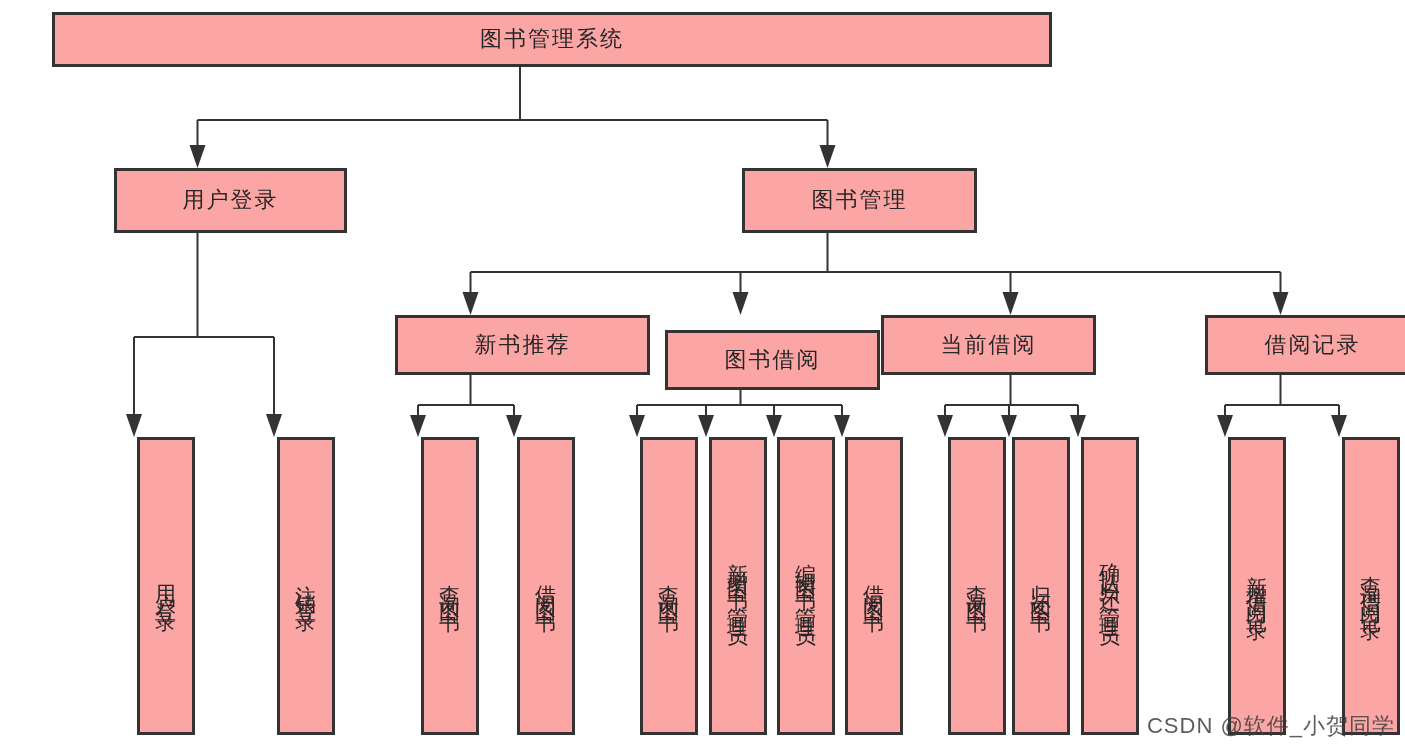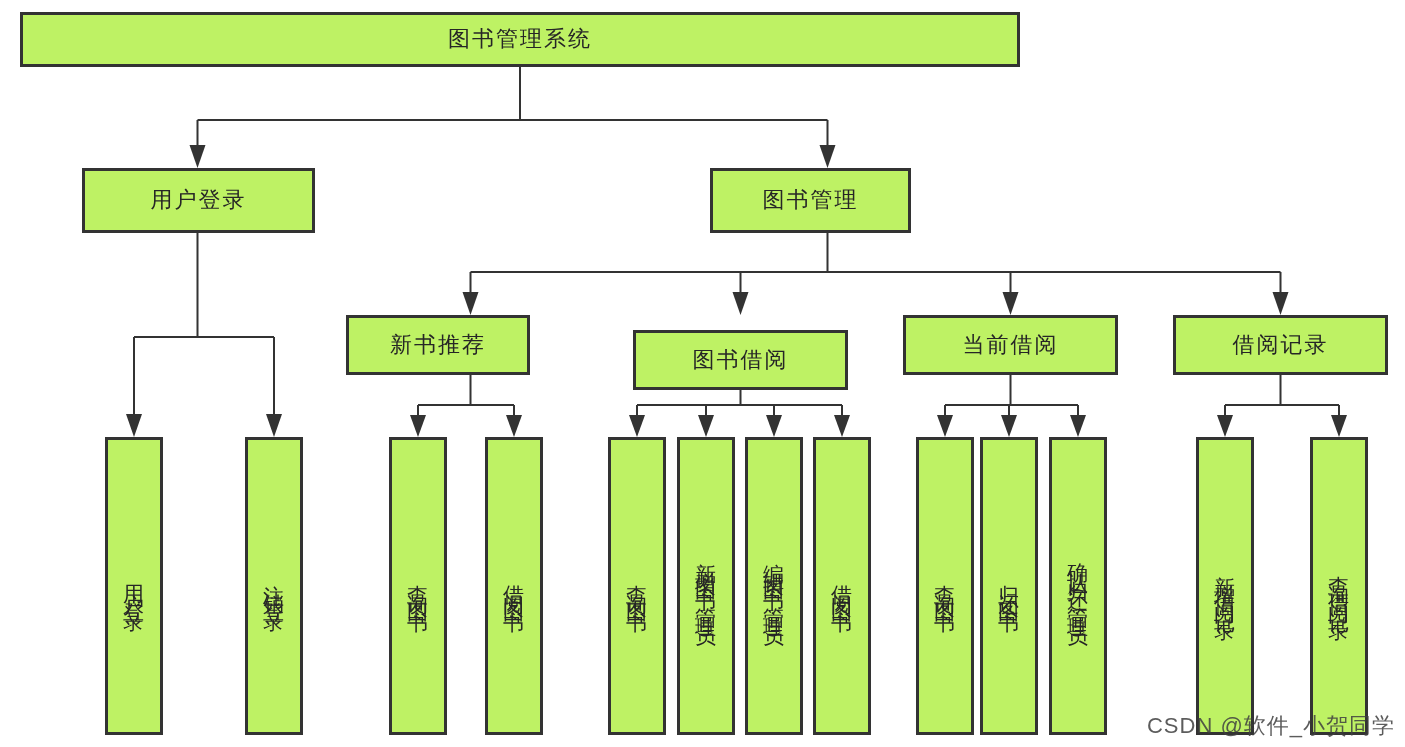--- a/index.html
+++ b/index.html
@@ -8,36 +8,37 @@
     width:1405px; height:747px;
     background:#ffffff;
     font-family:"Liberation Sans", sans-serif;
     overflow:hidden;
   }
   #wires { position:absolute; left:0; top:0; width:1405px; height:747px; }
   .box {
     position:absolute;
     box-sizing:border-box;
     border:3px solid #333333;
-    background:#bef264;
+    background:#fca5a5;
     display:flex; align-items:center; justify-content:center;
     color:#262626;
+    margin-left:32px;
   }
   .box.h span { font-size:22px; letter-spacing:2px; line-height:1.2; white-space:nowrap; }
   .box.v span {
     writing-mode:vertical-rl;
     font-size:21px; letter-spacing:9px; line-height:1;
   }
   
   #n-root   { left:20px;  top:12px;  width:1000px; height:55px; }
   #n-ulogin { left:82px;  top:168px; width:233px;  height:65px; }
-  #n-bmgmt  { left:710px; top:168px; width:201px;  height:65px; }
-  #n-newrec { left:346px; top:315px; width:184px;  height:60px; }
+  #n-bmgmt  { left:710px; top:168px; width:235px;  height:65px; }
+  #n-newrec { left:363px; top:315px; width:255px;  height:60px; }
   #n-borrow { left:633px; top:330px; width:215px;  height:60px; }
-  #n-currb  { left:903px; top:315px; width:215px;  height:60px; }
+  #n-currb  { left:849px; top:315px; width:215px;  height:60px; }
   #n-brec   { left:1173px;top:315px; width:215px;  height:60px; }
   .leaf { top:437px; width:58px; height:298px; }
   #l-ulogin { left:105px; }  #l-logout { left:245px; }
   #l-qbook1 { left:389px; }  #l-bbook1 { left:485px; }
   #l-qbook2 { left:608px; }  #l-addbk  { left:677px; }
   #l-editbk { left:745px; }  #l-bbook2 { left:813px; }
   #l-qbook3 { left:916px; }  #l-retbk  { left:980px; }
   #l-confrm { left:1049px; } #l-addrec { left:1196px; }
   #l-qrec   { left:1310px; }
   #watermark {

